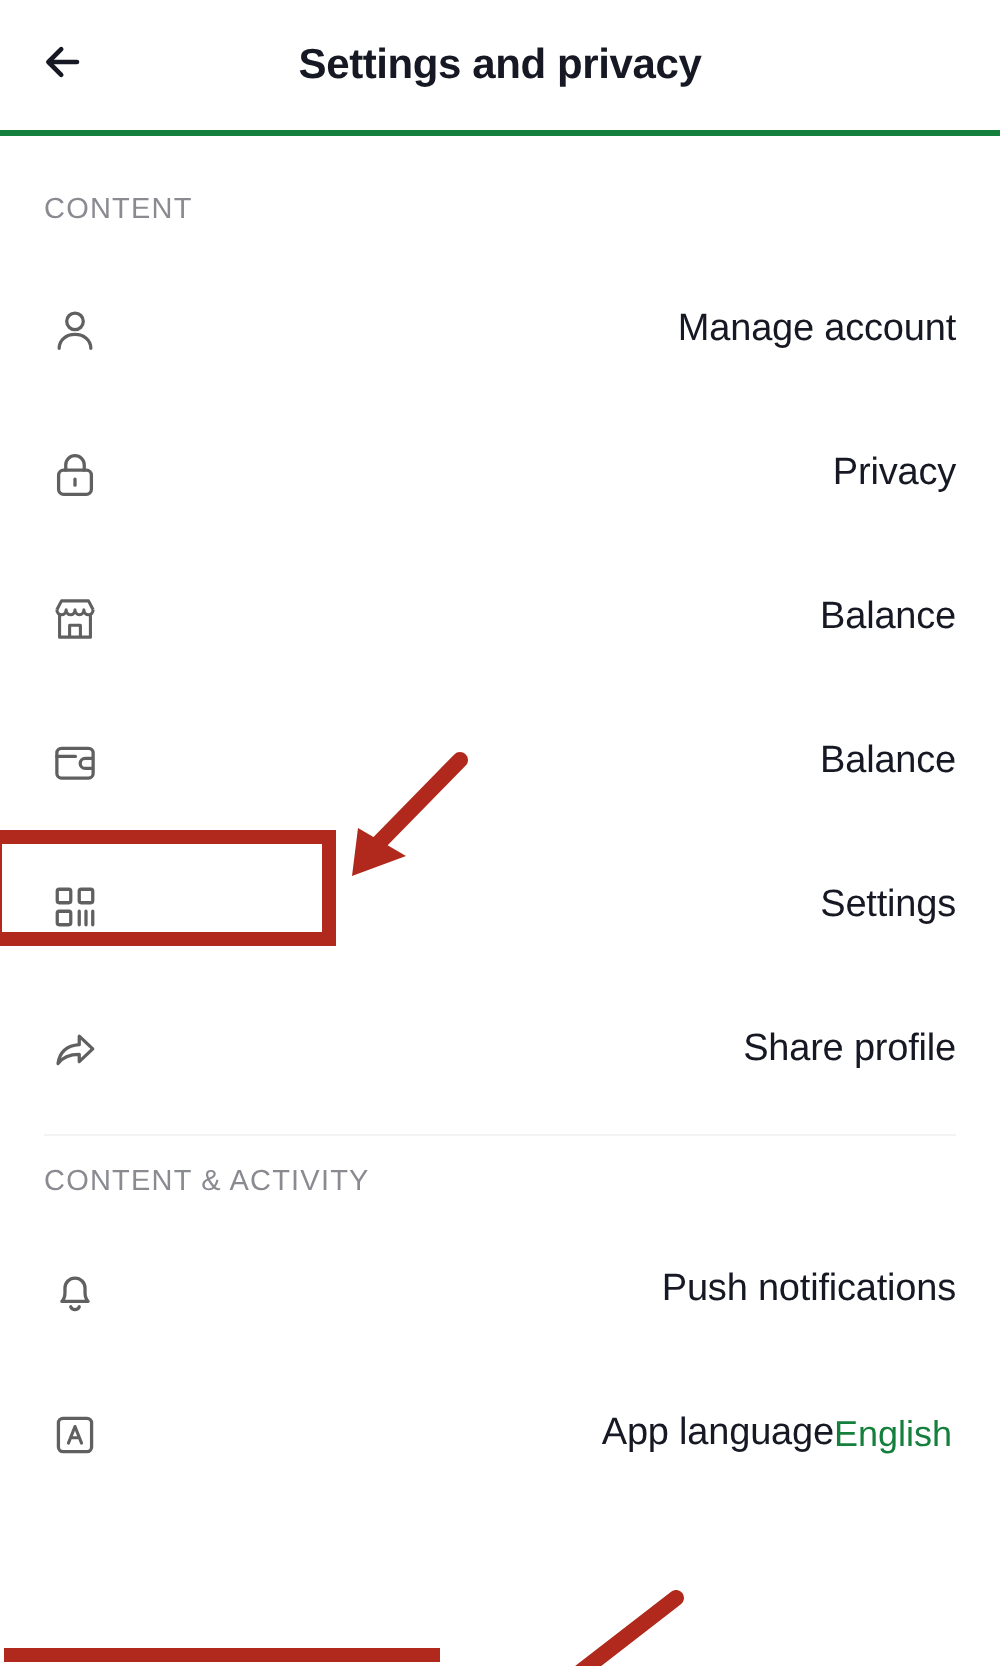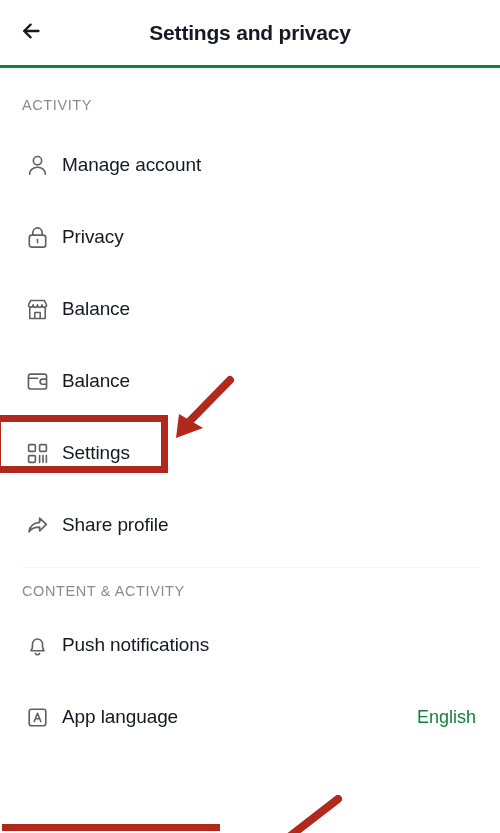--- a/index.html
+++ b/index.html
@@ -81,25 +81,26 @@
   .row-icon {
     width: 30px;
     height: 30px;
     flex: 0 0 30px;
     display: flex;
     align-items: center;
     justify-content: center;
     color: #606060;
   }
   .row-label {
-    margin-left: 10px;
+    margin-left: 16px;
     font-size: 19px;
     color: #161823;
     flex: 1 1 auto;
     letter-spacing: -0.1px;
+    text-align: right;
   }
   .row-value {
     font-size: 18px;
     color: #15803d;
     margin-left: auto;
     padding-right: 2px;
   }
 
   .divider {
     height: 1px;
@@ -146,21 +147,21 @@
       <span>
         <svg width="30" height="30" viewBox="0 0 30 30" fill="none" aria-hidden="true">
           <path d="M20.5 15H6.5" stroke="#161823" stroke-width="2.3" stroke-linecap="round"></path>
           <path d="M12.6 8.6L6.2 15l6.4 6.4" stroke="#161823" stroke-width="2.3" stroke-linecap="round" stroke-linejoin="round"></path>
         </svg>
       </span>
     </button>
     <div class="header-title">Settings and privacy</div>
   </div>
 
-  <div class="section-label section-first">ACTIVITY</div>
+  <div class="section-label section-first">CONTENT</div>
 
   <div class="row">
     <span class="row-icon">
       <svg width="27" height="27" viewBox="0 0 28 28" fill="none" aria-hidden="true">
         <circle cx="14" cy="9" r="4.3" stroke="#606060" stroke-width="1.7"></circle>
         <path d="M5.8 23c0-4.3 3.7-7.2 8.2-7.2s8.2 2.9 8.2 7.2" stroke="#606060" stroke-width="1.7" stroke-linecap="round"></path>
       </svg>
     </span>
     <span class="row-label">Manage account</span>
   </div>

